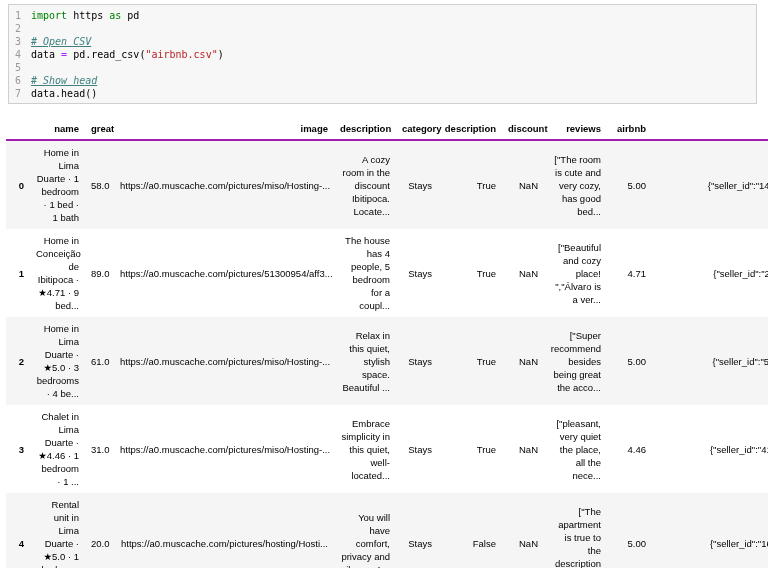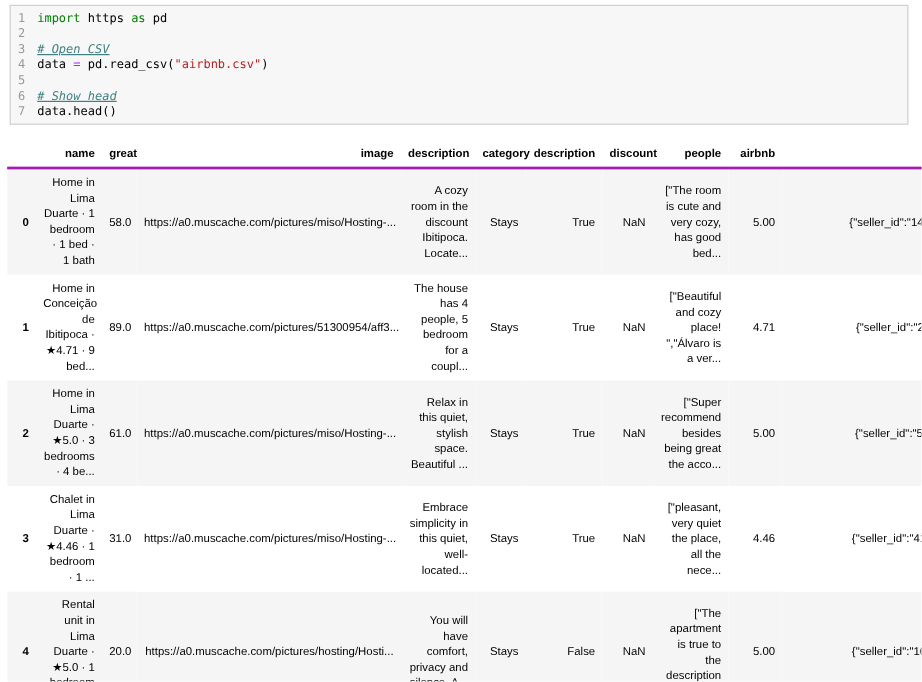--- a/index.html
+++ b/index.html
@@ -110,21 +110,21 @@
       <thead>
           <tr id="head-row">
             <th></th>
             <th>name</th>
             <th>great</th>
             <th>image</th>
             <th>description</th>
             <th>category</th>
             <th>description</th>
             <th>discount</th>
-            <th>people</th>
+            <th>reviews</th>
             <th>airbnb</th>
             <th></th>
           </tr>
         </thead>
       <tbody id="tbody">
           <tr>
             <th>0</th>
             <td class="c-name">Home in Lima Duarte · 1 bedroom · 1 bed · 1 bath</td>
             <td class="c-price">58.0</td>
             <td class="c-image">https://a0.muscache.com/pictures/miso/Hosting-...</td>

